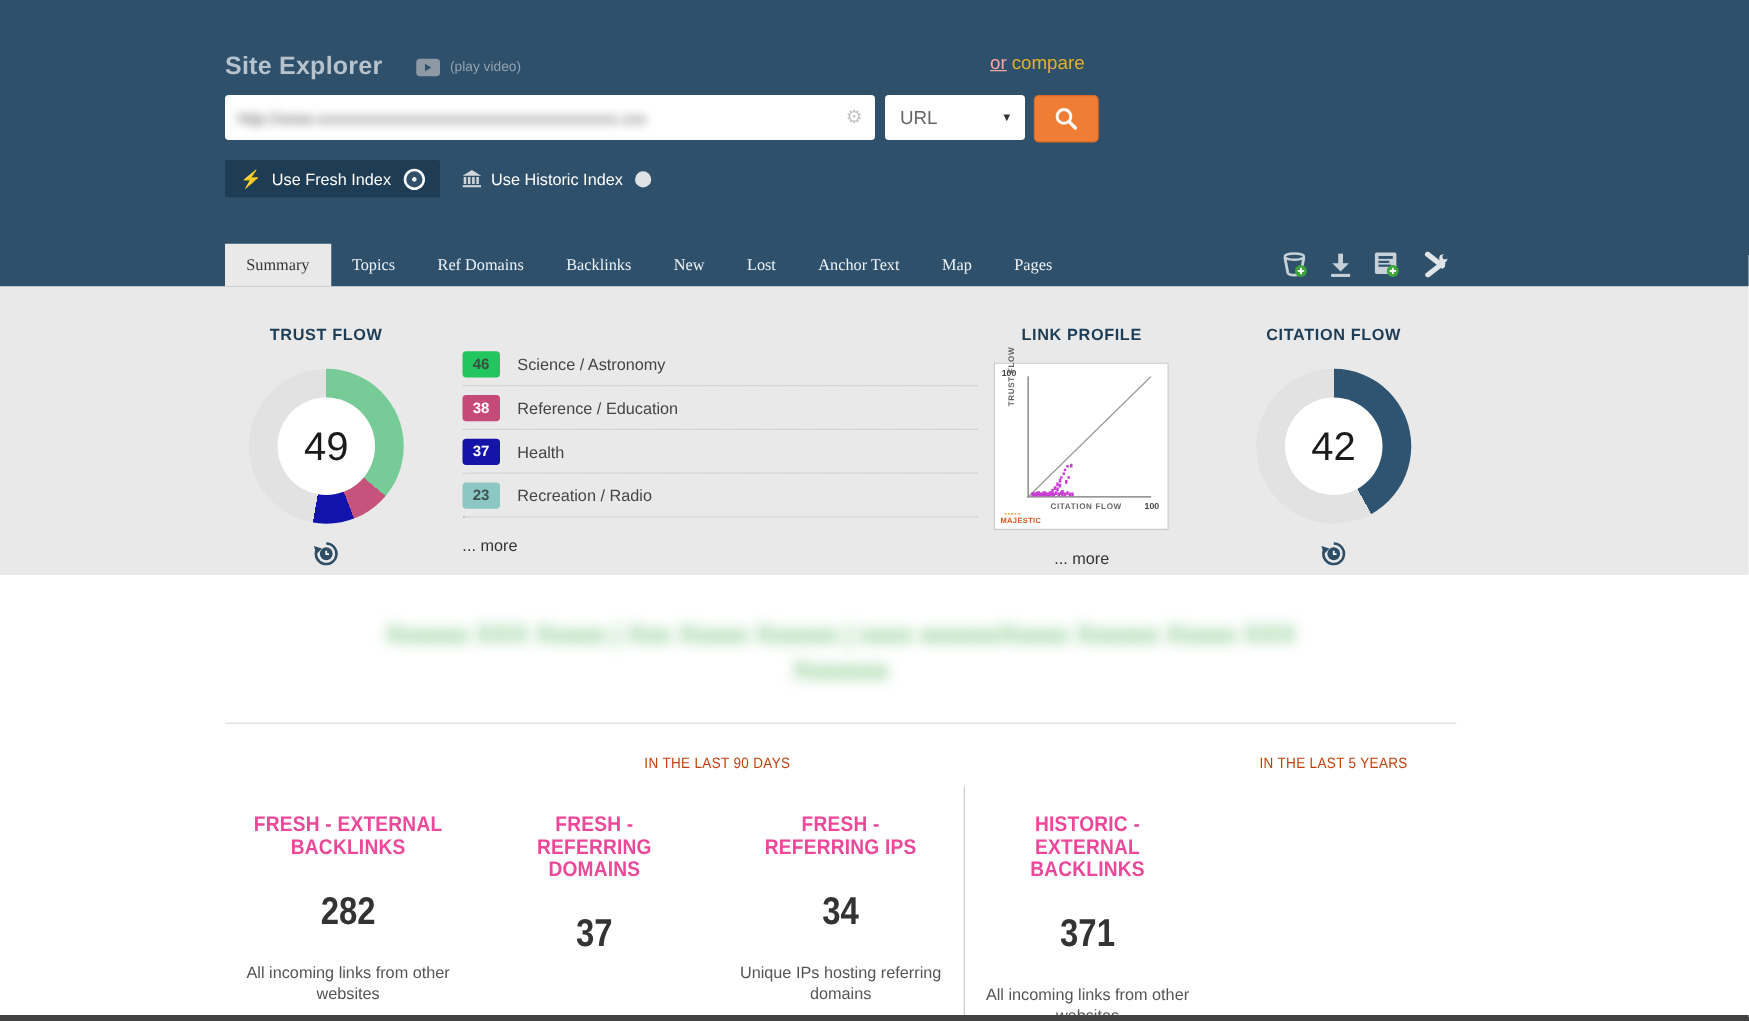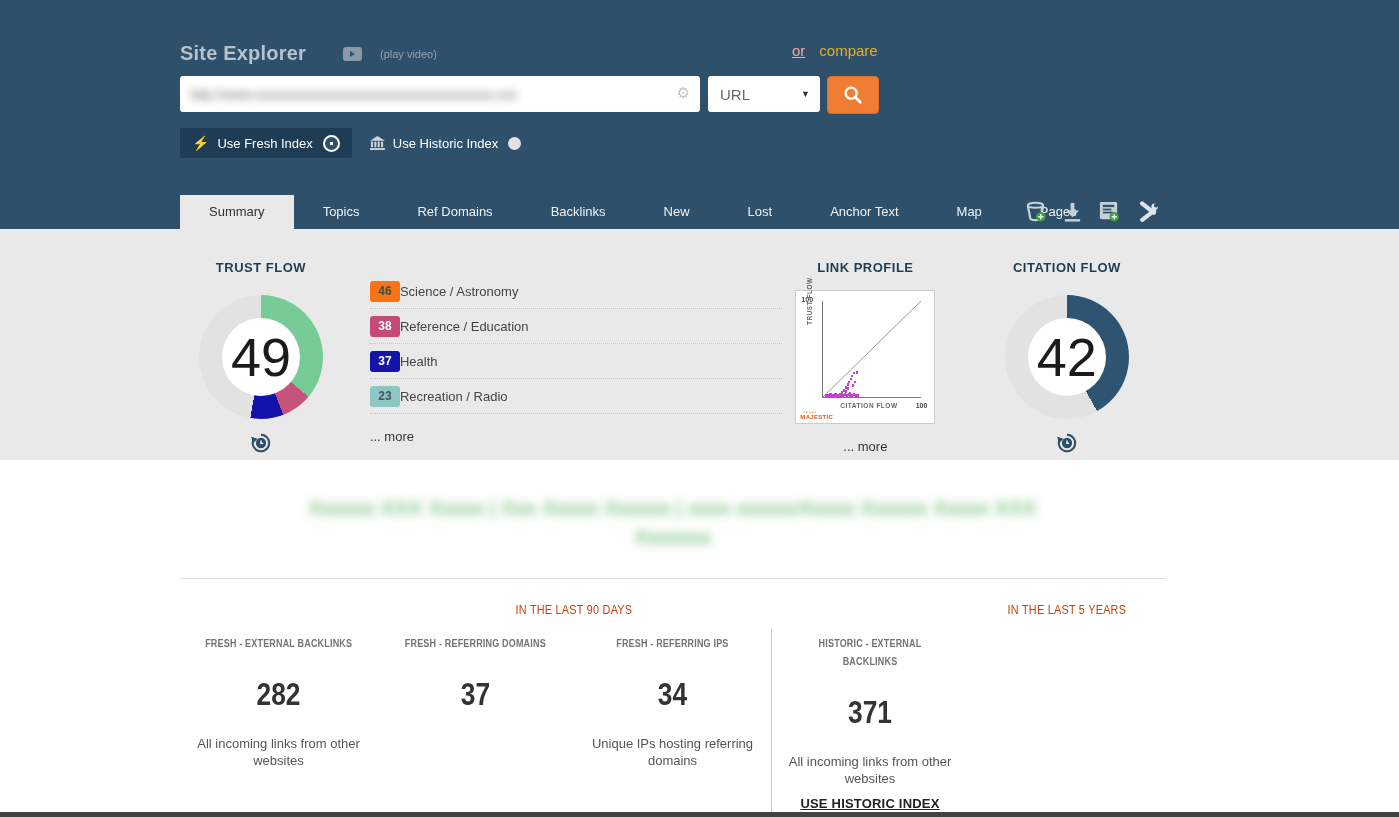--- a/index.html
+++ b/index.html
@@ -2,21 +2,21 @@
 <html><head>
 <meta charset="utf-8">
 <style>
   html,body{margin:0;padding:0;}
   body{width:1399px;height:817px;font-family:"Liberation Sans",sans-serif;background:#fff;overflow:hidden;position:relative;}
   .content{width:985px;margin-left:180px;position:relative;}
 
   
   .topbar{background:#2e506b;height:229px;position:relative;}
   .app-title{color:#b6c2cc;font-size:20px;font-weight:bold;letter-spacing:.2px;}
-  .title-row{position:absolute;top:42px;left:0;display:flex;align-items:center;gap:10px;}
+  .title-row{position:absolute;top:42px;left:0;display:flex;align-items:center;}
   .play-icon{display:inline-flex;margin-left:27px;width:19px;height:14px;background:#8d9aa6;border-radius:3px;align-items:center;justify-content:center;}
   .play-icon svg{display:block;}
   .play-video{color:#93a1ad;font-size:11px;margin-left:8px;}
   .compare-wrap{position:absolute;left:612px;top:0;font-size:15px;}
   .or-text{color:#fca5a5;text-decoration:underline;}
   .compare-link{color:#e3b224;cursor:pointer;margin-left:4px;}
   .search-row{position:absolute;top:76px;left:0;display:flex;align-items:flex-start;}
   .search-input{width:520px;height:36px;background:#fff;border-radius:3px;position:relative;display:flex;align-items:center;}
   .blurred-url{color:#5a5a5a;font-size:13px;margin-left:10px;filter:blur(4px);white-space:nowrap;overflow:hidden;max-width:460px;}
   .gear{position:absolute;right:10px;top:8px;color:#c4c4c4;font-size:15px;cursor:pointer;}
@@ -26,41 +26,41 @@
   .search-btn{margin-left:7px;width:52px;height:38px;background:#ef7d33;border:1px solid #dd6c22;border-radius:4px;cursor:pointer;display:flex;align-items:center;justify-content:center;padding:0;}
   .index-row{position:absolute;top:128px;left:0;display:flex;align-items:center;font-size:13px;color:#fff;}
   .fresh-chip{background:#1e3c53;border-radius:2px;height:30px;display:flex;align-items:center;padding:0 12px;cursor:pointer;}
   .bolt{color:#f4c718;font-size:14px;margin-right:8px;}
   .radio{width:13px;height:13px;border-radius:50%;margin-left:10px;display:inline-block;}
   .radio.selected{border:2px solid #fff;background:radial-gradient(circle,#fff 0 1.5px,#30506a 2px);}
   .radio.unselected{background:#dfe3e6;}
   .historic-opt{display:flex;align-items:center;margin-left:18px;cursor:pointer;}
   .bank-icon{margin-right:8px;display:inline-flex;}
   .tabs{position:absolute;bottom:0;left:0;display:flex;align-items:flex-end;}
-  .tab{color:#eef2f5;font-size:13px;line-height:34px;padding:0 29px;cursor:pointer;white-space:nowrap;}
+  .tab{color:#eef2f5;font-size:13px;line-height:34px;padding:0 17px;cursor:pointer;white-space:nowrap;font-family:Liberation Serif, serif;}
   .tab.active{background:#e9e9e9;color:#333;}
   .tab-icons{position:absolute;right:6px;bottom:7px;display:flex;align-items:center;gap:16px;}
   .tool-icon{cursor:pointer;display:inline-flex;}
 
   
   .metrics{background:#e9e9e9;height:231px;}
   .metrics .content{display:flex;padding-top:0;height:100%;}
   .metric-h{font-size:13px;font-weight:bold;color:#1d3d56;letter-spacing:.5px;margin:0;}
   .col-trust{width:165px;padding-top:31px;text-align:center;}
   .col-topical{width:420px;margin-left:28px;padding-top:31px;}
   .col-profile{width:170px;padding-top:31px;text-align:center;}
   .col-citation{width:200px;margin-left:20px;padding-top:31px;text-align:center;}
   .donut{width:124px;height:124px;border-radius:50%;margin:20px auto 0;position:relative;}
   .donut-hole{position:absolute;left:23px;top:23px;width:78px;height:78px;background:#fff;border-radius:50%;display:flex;align-items:center;justify-content:center;}
-  .donut-value{font-size:54px;color:#1b1b1b;}
+  .donut-value{font-size:32px;color:#1b1b1b;}
   .history-btn{margin-top:13px;display:inline-block;cursor:pointer;}
   .topical-list{margin-top:14px;}
   .topical-row{display:flex;align-items:center;height:34px;border-bottom:1px dotted #c3c3c3;cursor:pointer;}
   .score-badge{width:30px;height:21px;border-radius:3px;font-size:12px;font-weight:bold;display:flex;align-items:center;justify-content:center;}
-  .topic-label{font-size:13px;color:#444;}
+  .topic-label{font-size:13px;color:#444;margin-left:14px;}
   .more-link{font-size:13px;color:#333;cursor:pointer;display:inline-block;margin-top:15px;}
   .scatter-box{width:138px;height:132px;background:#fff;border:1px solid #ccc;margin:15px auto 0;position:relative;text-align:left;}
   .plot{position:absolute;left:26px;top:10px;width:98px;height:96px;border-left:1px solid #777;border-bottom:1px solid #777;}
   .plot svg{position:absolute;left:0;top:0;}
   .dot{position:absolute;width:2.5px;height:2.5px;background:#c93fd3;}
   .ylab-100{position:absolute;left:5px;top:5px;font-size:7px;font-weight:bold;color:#444;}
   .y-title{position:absolute;left:10px;top:34px;font-size:6.5px;font-weight:bold;color:#666;letter-spacing:.5px;transform:rotate(-90deg);transform-origin:left top;white-space:nowrap;}
   .x-title{position:absolute;bottom:14px;left:44px;font-size:6.5px;font-weight:bold;color:#666;letter-spacing:.5px;}
   .xlab-100{position:absolute;bottom:14px;right:7px;font-size:7px;font-weight:bold;color:#444;}
   .maj-logo{position:absolute;bottom:3px;left:4px;font-size:6px;font-weight:bold;color:#d9571e;letter-spacing:.3px;}
@@ -71,21 +71,21 @@
   .blurred-title{margin-top:33px;text-align:center;color:#4caf50;font-size:21px;line-height:29px;filter:blur(5px);font-weight:500;}
   .rule{border:none;border-top:1px solid #ddd;margin:27px 0 0 0;}
   .group-labels{display:grid;grid-template-columns:repeat(5,1fr);margin-top:24px;}
   .group-label{text-align:center;font-size:12px;color:#c2410c;letter-spacing:.3px;}
   .group-label span{display:inline-block;transform:scaleX(.9);}
   .span4{grid-column:1 / span 4;}
   .span1{grid-column:5 / span 1;}
   .stats-grid{display:grid;grid-template-columns:repeat(5,1fr);margin-top:12px;height:185px;}
   .stat-col{text-align:center;padding:0 14px;}
   .stat-col.bordered{border-left:1px solid #ccc;}
-  .stat-title{font-size:10px;font-weight:bold;color:#737373;line-height:18px;margin-top:6px;letter-spacing:.2px;}
+  .stat-title{font-size:17px;font-weight:bold;color:#ec4899;line-height:18px;margin-top:22px;letter-spacing:.2px;}
   .stat-title span{display:inline-block;transform:scaleX(.9);}
   .stat-value{font-size:31px;font-weight:bold;color:#333;margin-top:24px;transform:scaleX(.85);}
   .stat-desc{font-size:13px;color:#555;line-height:17px;margin-top:22px;}
   .stat-link{display:inline-block;margin-top:9px;font-size:13px;font-weight:bold;color:#222;text-decoration:underline;letter-spacing:.2px;cursor:pointer;}
   .bottom-strip{position:absolute;left:0;bottom:0;width:100%;height:5px;background:#424242;}
 </style>
 </head>
 <body>
 
 <header class="topbar">
@@ -210,21 +210,21 @@
             <polygon points="1.2,5.2 8.2,7.4 3.4,12.4" fill="#2d4e66"></polygon>
             <circle cx="12" cy="12" r="5.6" fill="#2d4e66"></circle>
             <path d="M12 9.4 v3 h2.4" stroke="#fff" stroke-width="1.5" fill="none"></path>
           </svg>
       </span>
     </div>
 
     <div class="col-topical">
       <div class="topical-list" id="topical-list">
           <div class="topical-row">
-            <span class="score-badge" style="background: #f97316; color: rgb(60, 79, 68);">46</span>
+            <span class="score-badge" style="background: #22c55e; color: rgb(60, 79, 68);">46</span>
             <span class="topic-label">Science / Astronomy</span>
           </div>
           <div class="topical-row">
             <span class="score-badge" style="background: rgb(198, 74, 119); color: rgb(255, 255, 255);">38</span>
             <span class="topic-label">Reference / Education</span>
           </div>
           <div class="topical-row">
             <span class="score-badge" style="background: rgb(20, 20, 168); color: rgb(255, 255, 255);">37</span>
             <span class="topic-label">Health</span>
           </div>

